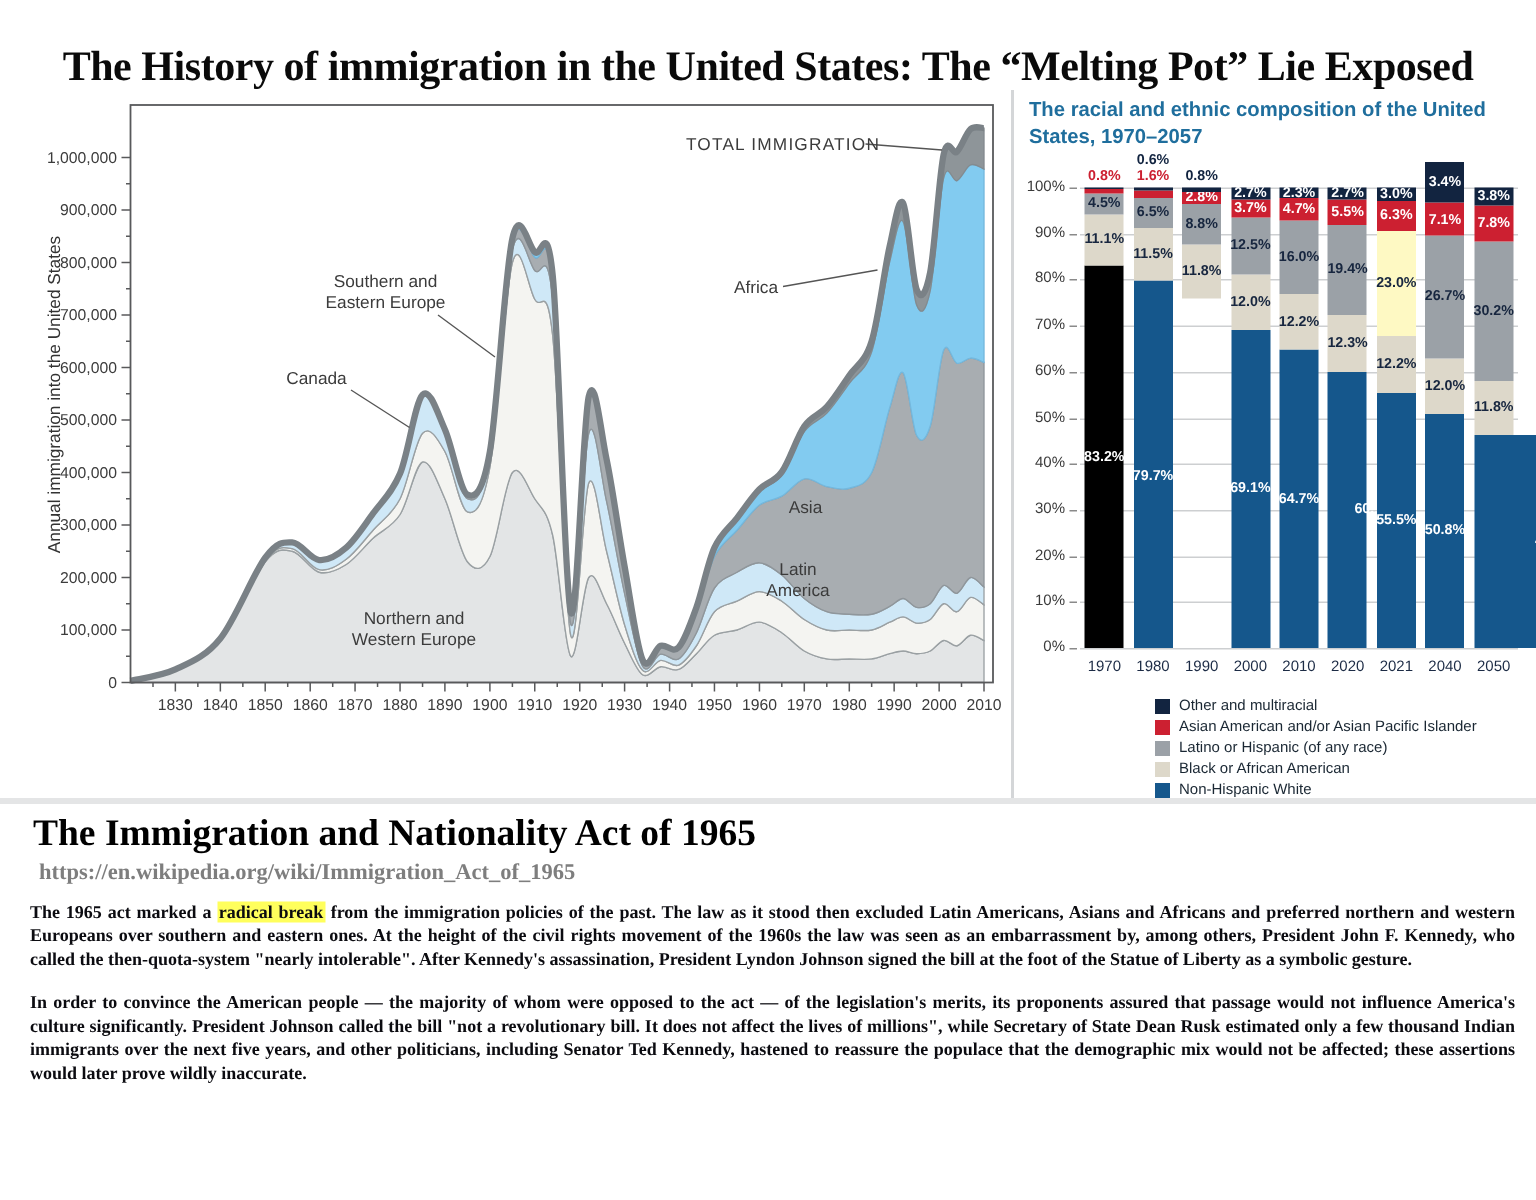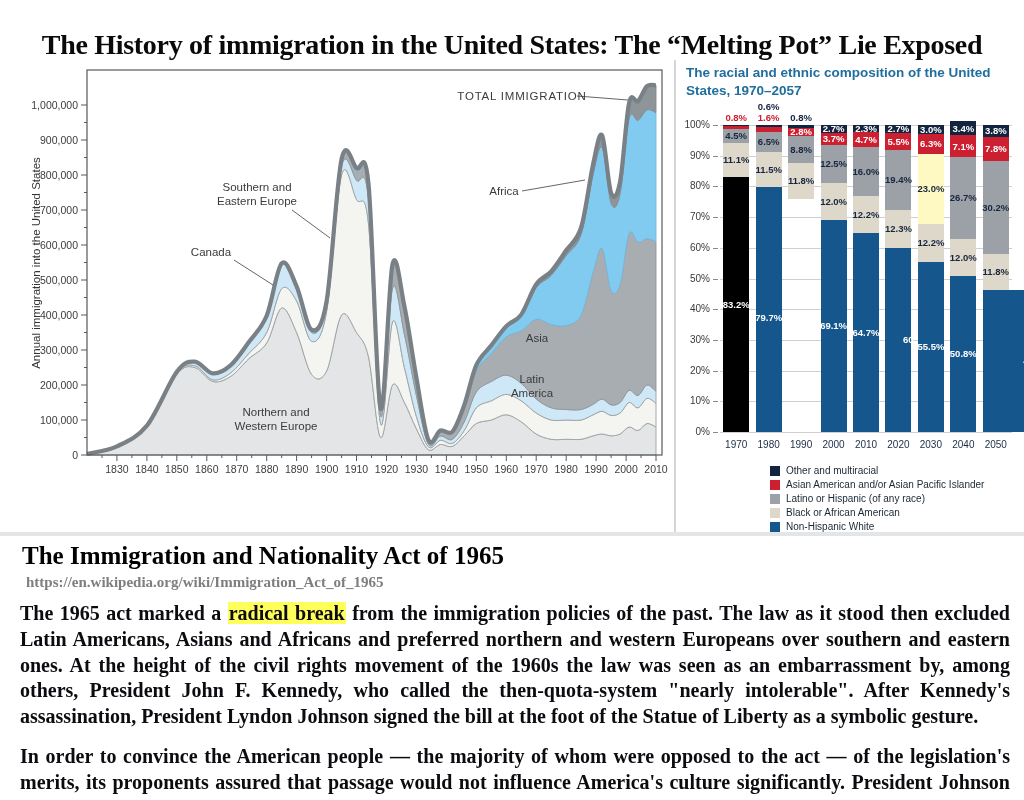--- a/index.html
+++ b/index.html
@@ -24,21 +24,21 @@
   .above-labels{position:absolute;display:flex;flex-direction:column;align-items:center;
       font-size:9.5px;font-weight:bold;line-height:11px;}
   .xcat-label{position:absolute;text-align:center;font-size:10px;color:#1c2b45;}
   .legend{position:absolute;left:88px;display:flex;flex-direction:column;gap:3px;}
   .legend-row{display:flex;align-items:center;gap:6px;}
   .legend-swatch{width:10px;height:10px;flex:0 0 auto;}
   .legend-label{font-size:10px;color:#1a2733;}
   .article{position:absolute;left:20px;top:542px;width:990px;}
   .article h2{margin:0 0 4px 2px;font-size:25px;font-weight:bold;color:#000;}
   .article .url{margin:0 0 10px 6px;font-size:15px;font-weight:bold;color:#7e7e7e;}
-  .article p{margin:0 0 14px 0;font-size:20px;font-weight:bold;color:#0b0b10;
+  .article p{margin:0 0 14px 0;font-size:12px;font-weight:bold;color:#0b0b10;
       line-height:1.29;text-align:justify;}
   .hl{background:#ffff5c;padding:0 1px;}
 </style>
 </head>
 <body>
 
 <h1 class="page-title">The History of immigration in the United States: The “Melting Pot” Lie Exposed</h1>
 
 <div id="area-panel"><svg width="655" height="478" viewBox="0 0 655 478" font-family="Liberation Sans,sans-serif">
       <path d="M67,395.9C72.0,394.6,86.9,392.8,96.9,388.3C106.9,383.8,116.9,381.0,126.9,369C136.9,357.0,148.8,326.4,156.8,316.5C164.8,306.6,168.8,308.3,174.8,309.5C180.8,310.7,186.8,322.0,192.8,323.5C198.8,325.0,204.8,322.1,210.8,318.3C216.8,314.5,222.7,306.4,228.7,300.8C234.7,295.3,241.2,293.5,246.7,285C252.2,276.5,256.7,251.8,261.7,250C266.7,248.3,271.6,263.4,276.6,274.5C281.6,285.6,286.6,310.1,291.6,316.5C296.6,322.9,301.6,322.9,306.6,313C311.6,303.1,316.6,263.4,321.6,257C326.6,250.6,332.0,267.5,336.5,274.5C341.0,281.5,344.5,281.5,348.5,299C352.5,316.5,356.5,374.8,360.5,379.5C364.5,384.2,368.5,332.8,372.5,327C376.5,321.2,380.4,337.2,384.4,344.5C388.4,351.8,392.4,362.9,396.4,370.8C400.4,378.7,404.4,389.2,408.4,391.8C412.4,394.4,416.4,387.1,420.4,386.5C424.4,385.9,428.4,389.8,432.4,388.3C436.4,386.9,440.3,381.6,444.3,377.8C448.3,374.0,451.8,368.1,456.3,365.5C460.8,362.9,466.3,363.4,471.3,362C476.3,360.6,481.3,356.5,486.3,356.8C491.3,357.1,496.2,360.6,501.2,363.8C506.2,367.0,511.2,373.1,516.2,376C521.2,378.9,526.2,380.4,531.2,381.3C536.2,382.2,541.2,381.3,546.2,381.3C551.2,381.3,556.6,381.9,561.1,381.3C565.6,380.7,569.6,378.7,573.1,377.8C576.6,376.9,579.1,376.0,582.1,376C585.1,376.0,588.1,377.8,591.1,377.8C594.1,377.8,597.1,377.5,600.1,376C603.1,374.5,606.1,369.6,609.1,369C612.1,368.4,615.0,373.1,618,372.5C621.0,371.9,624.0,366.1,627,365.5C630.0,364.9,634.5,368.4,636,369L636,397C634.5,397.0,630.0,397.0,627,397C624.0,397.0,621.0,397.0,618,397C615.0,397.0,612.1,397.0,609.1,397C606.1,397.0,603.1,397.0,600.1,397C597.1,397.0,594.1,397.0,591.1,397C588.1,397.0,585.1,397.0,582.1,397C579.1,397.0,576.6,397.0,573.1,397C569.6,397.0,565.6,397.0,561.1,397C556.6,397.0,551.2,397.0,546.2,397C541.2,397.0,536.2,397.0,531.2,397C526.2,397.0,521.2,397.0,516.2,397C511.2,397.0,506.2,397.0,501.2,397C496.2,397.0,491.3,397.0,486.3,397C481.3,397.0,476.3,397.0,471.3,397C466.3,397.0,460.8,397.0,456.3,397C451.8,397.0,448.3,397.0,444.3,397C440.3,397.0,436.4,397.0,432.4,397C428.4,397.0,424.4,397.0,420.4,397C416.4,397.0,412.4,397.0,408.4,397C404.4,397.0,400.4,397.0,396.4,397C392.4,397.0,388.4,397.0,384.4,397C380.4,397.0,376.5,397.0,372.5,397C368.5,397.0,364.5,397.0,360.5,397C356.5,397.0,352.5,397.0,348.5,397C344.5,397.0,341.0,397.0,336.5,397C332.0,397.0,326.6,397.0,321.6,397C316.6,397.0,311.6,397.0,306.6,397C301.6,397.0,296.6,397.0,291.6,397C286.6,397.0,281.6,397.0,276.6,397C271.6,397.0,266.7,397.0,261.7,397C256.7,397.0,252.2,397.0,246.7,397C241.2,397.0,234.7,397.0,228.7,397C222.7,397.0,216.8,397.0,210.8,397C204.8,397.0,198.8,397.0,192.8,397C186.8,397.0,180.8,397.0,174.8,397C168.8,397.0,164.8,397.0,156.8,397C148.8,397.0,136.9,397.0,126.9,397C116.9,397.0,106.9,397.0,96.9,397C86.9,397.0,72.0,397.0,67,397Z" fill="#e3e5e6" stroke="#9aa0a3" stroke-width="0.9"></path>
@@ -308,35 +308,35 @@
         <div class="bar-seg" style="bottom:207.8px;height:70.6px;background:#fef9c3;">
           <span class="seg-label" style="color:#17263f;">23.0%</span>
         </div>
         <div class="bar-seg" style="bottom:278.4px;height:19.3px;background:#cc2031;">
           <span class="seg-label" style="color:#ffffff;">6.3%</span>
         </div>
         <div class="bar-seg" style="bottom:297.8px;height:9.2px;background:#122440;">
           <span class="seg-label" style="color:#ffffff;">3.0%</span>
         </div>
       </div>
-      <div class="xcat-label" style="left:228.88888888888889px;top:379px;width:40px;">2030</div>
+      <div class="xcat-label" style="left:228.88888888888889px;top:379px;width:40px;">2021</div>
       <div class="bar-col" style="left:268.3px;top:65px;width:26px;height:307px;">
         <div class="bar-seg" style="bottom:0.0px;height:156.0px;background:#15578c;">
           <span class="seg-label" style="color:#ffffff;">50.8%</span>
         </div>
         <div class="bar-seg" style="bottom:156.0px;height:36.8px;background:#ddd8ca;">
           <span class="seg-label" style="color:#17263f;">12.0%</span>
         </div>
         <div class="bar-seg" style="bottom:192.8px;height:82.0px;background:#9ba1a7;">
           <span class="seg-label" style="color:#17263f;">26.7%</span>
         </div>
         <div class="bar-seg" style="bottom:274.8px;height:21.8px;background:#cc2031;">
           <span class="seg-label" style="color:#ffffff;">7.1%</span>
         </div>
-        <div class="bar-seg" style="bottom:296.6px;height:14px;background:#122440;">
+        <div class="bar-seg" style="bottom:296.6px;height:27px;background:#122440;">
           <span class="seg-label" style="color:#ffffff;">3.4%</span>
         </div>
       </div>
       <div class="xcat-label" style="left:261.3333333333333px;top:379px;width:40px;">2040</div>
       <div class="bar-col" style="left:300.8px;top:65px;width:26px;height:307px;">
         <div class="bar-seg" style="bottom:0.0px;height:142.1px;background:#15578c;padding-left:41px;">
           <span class="seg-label" style="color:#ffffff;">46.3%</span>
         </div>
         <div class="bar-seg" style="bottom:142.1px;height:36.2px;background:#ddd8ca;">
           <span class="seg-label" style="color:#17263f;">11.8%</span>

